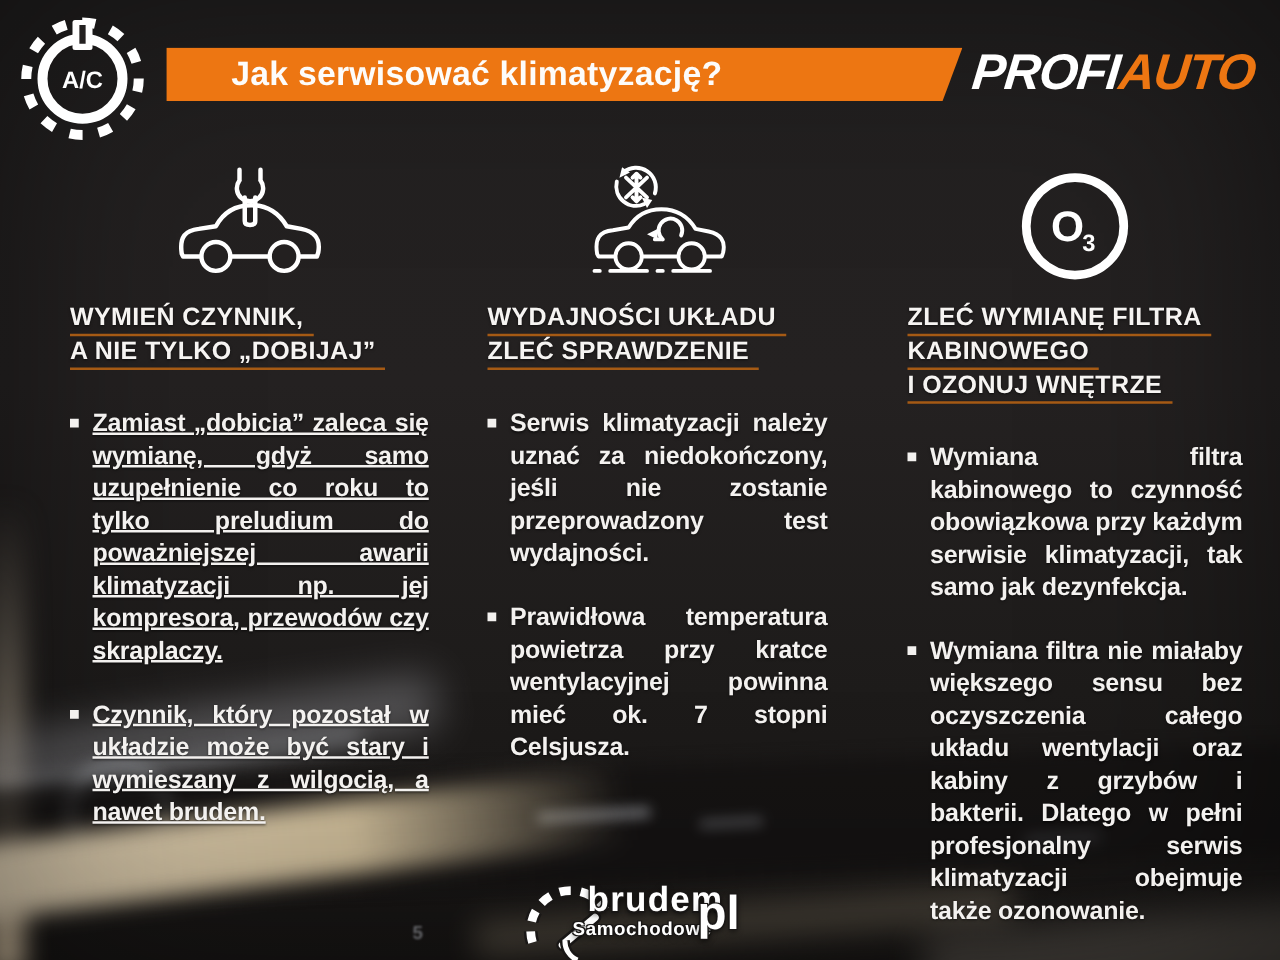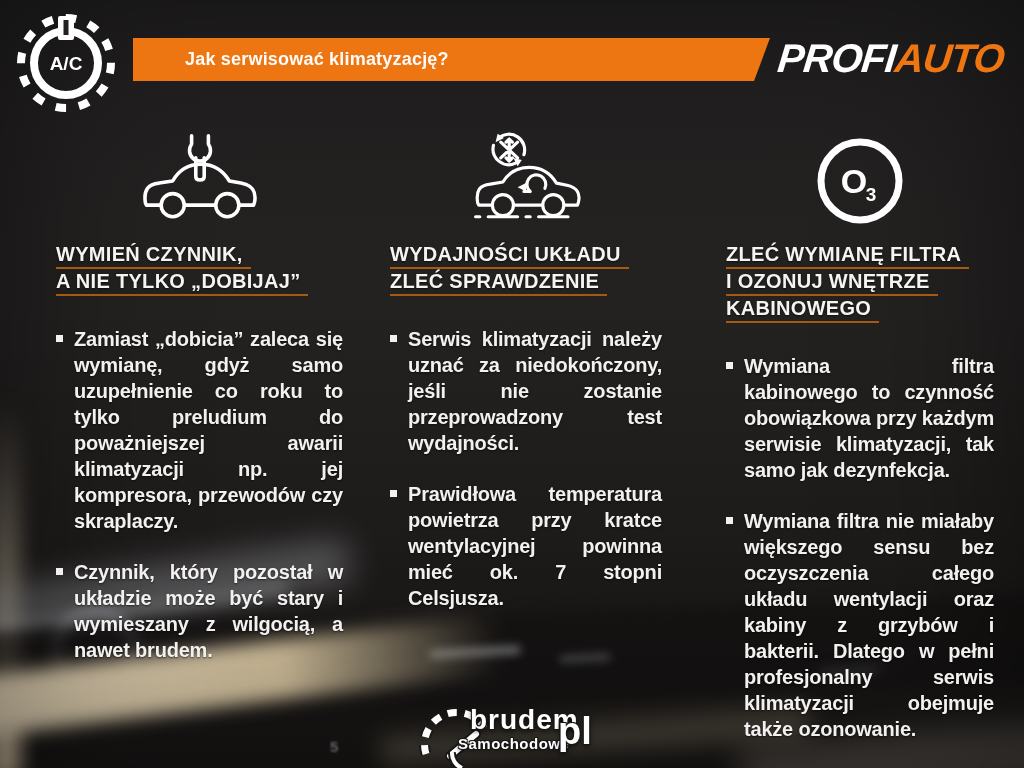--- a/index.html
+++ b/index.html
@@ -32,28 +32,28 @@
   .wedge{left:740px;top:734px;width:330px;height:70px;background:#837c72;opacity:.4;
     transform:rotate(-5deg);filter:blur(15px);}
   .vignette{position:absolute;inset:0;box-shadow:inset 0 0 180px rgba(0,0,0,.5);}
   .console-digit{position:absolute;left:330px;top:738px;color:rgba(215,220,230,.5);
     font-size:15px;font-weight:bold;filter:blur(1px);}
   
   .ac-icon{position:absolute;left:14px;top:8px;}
   .banner{position:absolute;left:133px;top:38px;width:637px;height:43px;background:#ED7612;
     clip-path:polygon(0 0,100% 0,calc(100% - 16px) 100%,0 100%);
     display:flex;align-items:center;}
-  .banner span{padding-left:52px;color:#FDFCFA;font-size:18px;font-weight:bold;letter-spacing:.2px;}
+  .banner span{padding-left:52px;color:#FDFCFA;font-size:27px;font-weight:bold;letter-spacing:.2px;}
   .brand{position:absolute;right:20px;top:36px;font-size:40px;font-weight:bold;font-style:italic;
     letter-spacing:-1px;transform:skewX(-6deg);white-space:nowrap;}
   .brand .p1{color:#FFFFFF;}
   .brand .p2{color:#ED7612;}
   
   .col{position:absolute;top:118px;color:#F3F1EF;}
-  .col1{left:56px;width:287px;}
+  .col1{left:56px;width:287px;text-decoration:underline;}
   .col2{left:390px;width:272px;}
   .col3{left:726px;width:268px;}
   .icon-box{height:126px;display:flex;align-items:center;justify-content:center;}
   .heading{margin:0;}
   .h-line{line-height:0;}
   .h-line span{display:inline-block;font-size:20px;line-height:20px;font-weight:bold;
     letter-spacing:.3px;color:#F6F4F2;padding:0 8px 3px 0;border-bottom:2px solid #A55A14;
     margin-bottom:2px;text-shadow:0 1px 2px rgba(0,0,0,.6);}
   .bullets{margin-top:28px;}
   .col3 .bullets{}
@@ -174,22 +174,22 @@
   <section class="col col3">
     <div class="icon-box">
       <svg width="92" height="92" viewBox="0 0 92 92">
         <circle cx="46" cy="46" r="39" fill="none" stroke="#fff" stroke-width="7"></circle>
         <text x="40" y="58" text-anchor="middle" font-family="Liberation Sans, sans-serif" font-size="34" font-weight="bold" fill="#fff">O</text>
         <text x="57" y="66" text-anchor="middle" font-family="Liberation Sans, sans-serif" font-size="19" font-weight="bold" fill="#fff">3</text>
       </svg>
     </div>
     <div class="heading">
       <div class="h-line"><span>ZLEĆ WYMIANĘ FILTRA</span></div>
+      <div class="h-line"><span>KABINOWEGO</span></div>
       <div class="h-line"><span>I OZONUJ WNĘTRZE</span></div>
-      <div class="h-line"><span>KABINOWEGO</span></div>
     </div>
     <div class="bullets">
       <div class="bullet">
         <span class="marker"></span>
         <p>Wymiana filtra kabinowego to czynność obowiązkowa przy każdym serwisie klimatyzacji, tak samo jak dezynfekcja.</p>
       </div>
       <div class="bullet">
         <span class="marker"></span>
         <p>Wymiana filtra nie miałaby większego sensu bez oczyszczenia całego układu wentylacji oraz kabiny z grzybów i bakterii. Dlatego w pełni profesjonalny serwis klimatyzacji obejmuje także ozonowanie.</p>
       </div>

